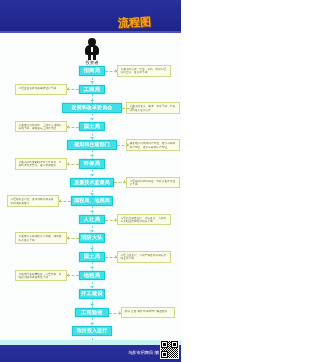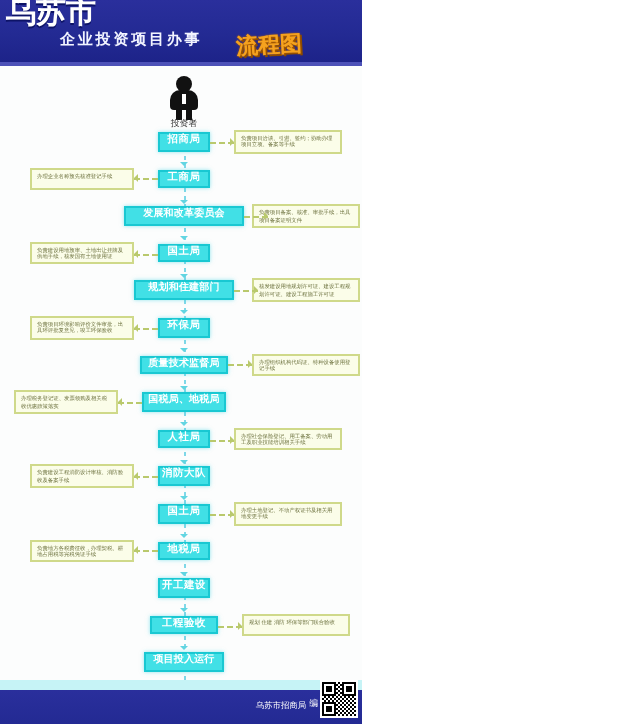--- a/index.html
+++ b/index.html
@@ -129,22 +129,20 @@
   .qr-e1{left:0;top:0;}
   .qr-e2{right:0;top:0;}
   .qr-e3{left:0;bottom:0;}
 </style>
 </head>
 <body>
 
 <div id="poster">
 
   <div class="header">
-    <div class="hdr-main">乌苏市</div>
-    <div class="hdr-sub">企业投资项目办事</div>
     <div class="hdr-accent">流程图</div>
   </div>
   <div class="hdr-underline"></div>
 
   <div class="person">
     <div class="p-head"></div>
       <div class="p-body"></div>
     <div class="p-tie"></div>
       <div class="p-legL"></div>
       <div class="p-legR"></div>

